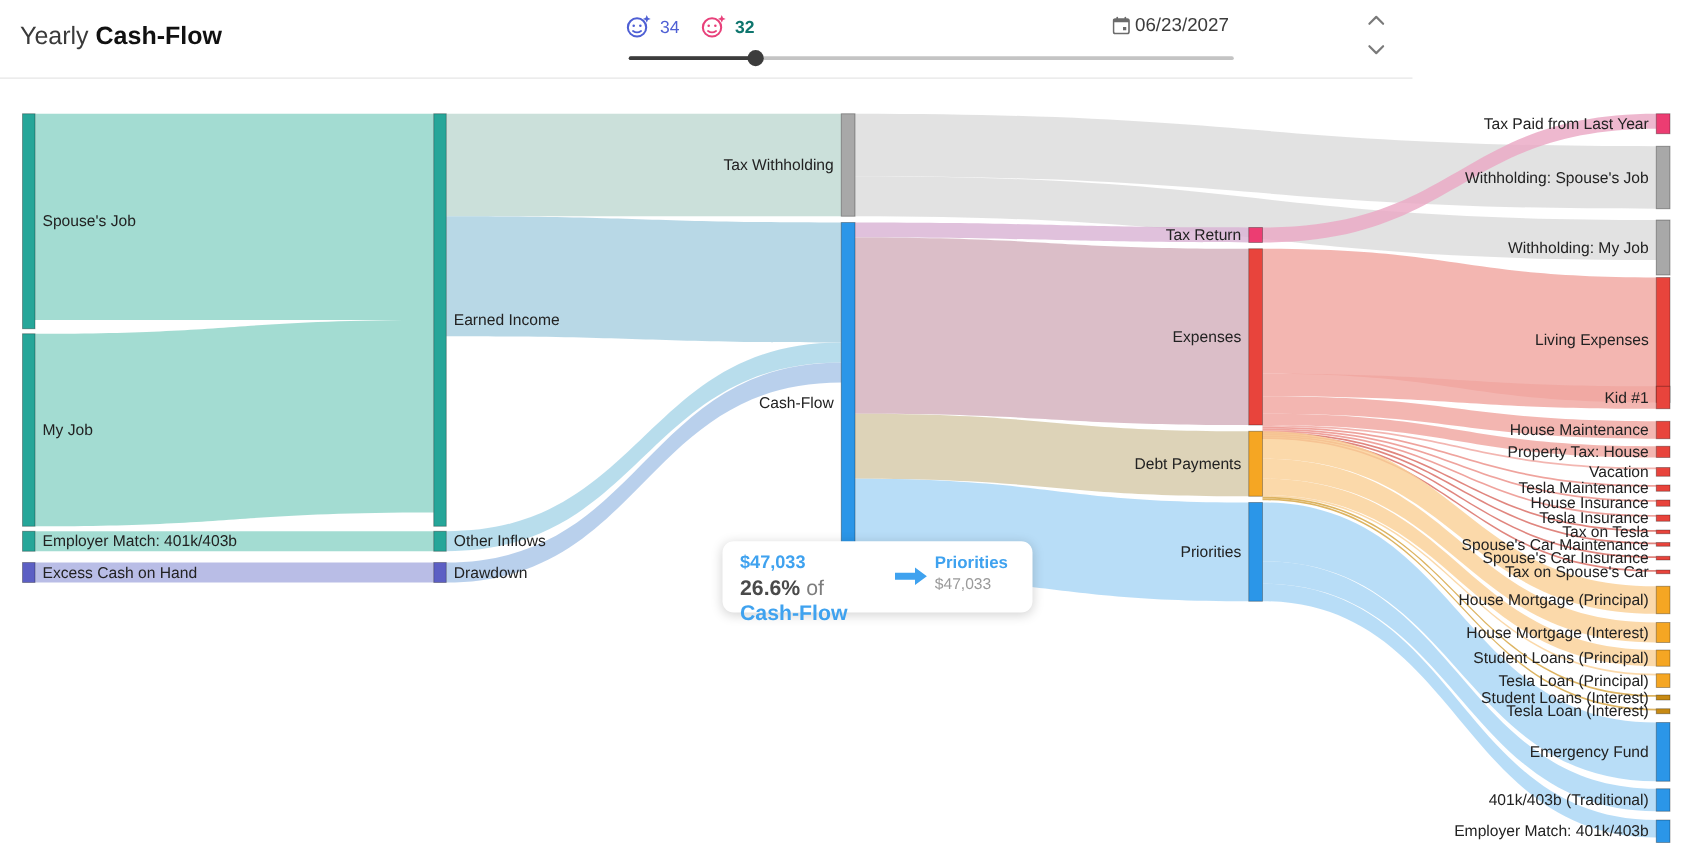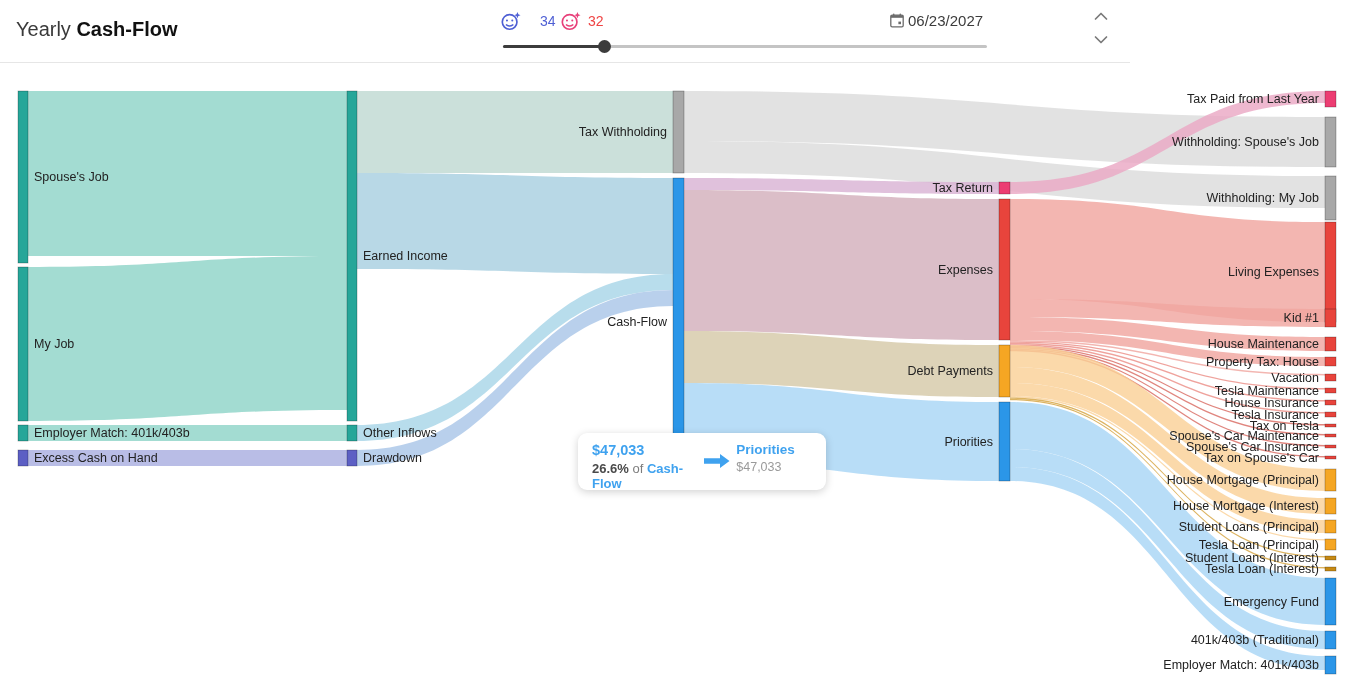--- a/index.html
+++ b/index.html
@@ -41,22 +41,22 @@
     position: absolute;
     top: 10px;
     display: flex;
     align-items: center;
     gap: 6px;
   }
   #age-self  { left: 500px; }
   #age-spouse{ left: 560px; }
   .age-icon { width: 22px; height: 22px; display: block; }
   .age-val { font-size: 14px; }
-  #age-self .age-val   { color: #4e5fd4; margin-left: 12px; }
-  #age-spouse .age-val { color: #ef4444; }
+  #age-self .age-val   { color: #4e5fd4; }
+  #age-spouse .age-val { color: #0f766e; font-weight: bold; }
 
   #slider {
     position: absolute;
     left: 503px;
     top: 40px;
     width: 484px;
     height: 14px;
   }
   #slider .track-bg {
     position: absolute;
@@ -139,21 +139,21 @@
     height: 100%;
   }
   #tooltip .tt-left { display: flex; flex-direction: column; gap: 3px; }
   #tooltip .tt-right { display: flex; flex-direction: column; gap: 3px; align-items: flex-start; width: 86px;}
   #tooltip .amount {
     font-size: 14.5px;
     font-weight: bold;
     color: #3fa2ef;
   }
   #tooltip .pct {
-    font-size: 13px;
+    font-size: 17px;
     color: #7d7d7d;
   }
   #tooltip .pct b { color: #4a4a4a; }
   #tooltip .pct .src { color: #3fa2ef; font-weight: bold; }
   #tooltip .tgt-name {
     font-size: 13.5px;
     font-weight: bold;
     color: #3fa2ef;
   }
   #tooltip .tgt-amt {

